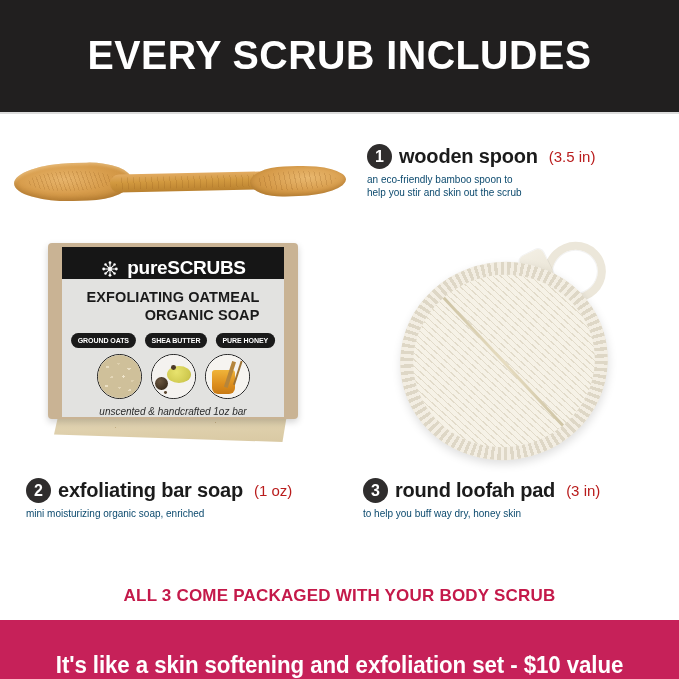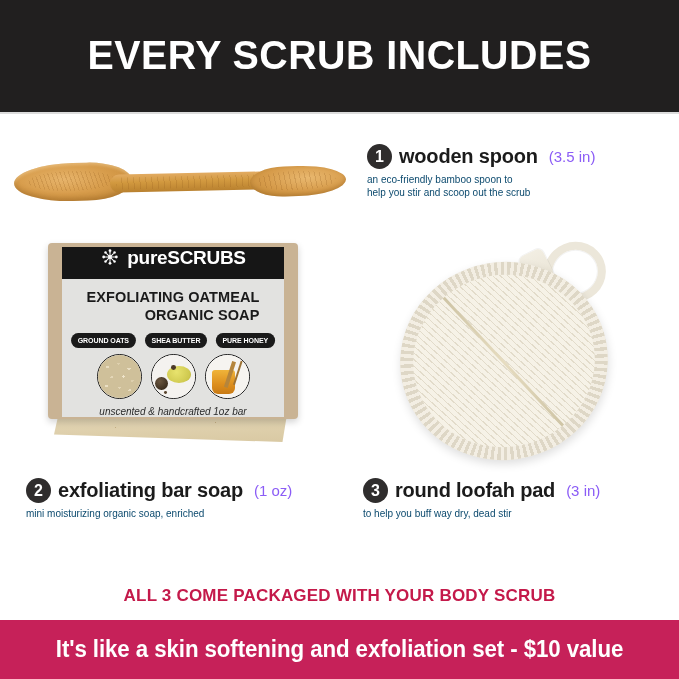--- a/index.html
+++ b/index.html
@@ -72,21 +72,21 @@
   }
   .item-title {
     font-size: 20px;
     font-weight: bold;
     color: #1b1b1b;
     letter-spacing: -0.2px;
   }
   .item-size {
     font-size: 15px;
     font-weight: normal;
-    color: #8b5cf6;
+    color: #b91c1c;
     margin-left: 4px;
   }
   .item-desc {
     font-size: 10px;
     color: #0c4a6e;
     line-height: 1.33;
     margin-top: 4px;
   }
 
   
@@ -199,21 +199,21 @@
     background: #e2e2e0;
     display: flex;
     flex-direction: column;
     align-items: center;
   }
   .brand-bar {
     width: 100%;
     height: 42px;
     background: #161616;
     display: flex;
-    align-items: flex-start;
+    align-items: flex-end;
     justify-content: center;
     gap: 7px;
   }
   .brand-mark {
     width: 20px; height: 20px;
     flex: 0 0 auto;
   }
   .brand-name {
     color: #ffffff;
     font-size: 19px;
@@ -406,21 +406,21 @@
     font-weight: bold;
     color: #c4194a;
     letter-spacing: 0.2px;
   }
   .footer-banner {
     position: absolute;
     left: 0; top: 620px;
     width: 679px; height: 59px;
     background: #c62159;
     display: flex;
-    align-items: center;
+    align-items: flex-end;
     justify-content: center;
   }
   .footer-banner-text {
     color: #ffffff;
     font-size: 23px;
     font-weight: bold;
     letter-spacing: -0.1px;
     transform: scaleX(0.97);
     white-space: nowrap;
   }
@@ -442,21 +442,21 @@
 </div>
 
 <div class="item1-text">
   <div class="item-head">
     <span class="badge">1</span>
     <span class="item-title">wooden spoon</span>
     <span class="item-size">(3.5 in)</span>
   </div>
   <div class="item-desc">
     <div>an eco-friendly bamboo spoon to</div>
-    <div>help you stir and scoop out the scrub</div>
+    <div>help you stir and skin out the scrub</div>
   </div>
 </div>
 
 <div class="soap-wrap">
   <div class="soap-bar"></div>
   <div class="soap-box">
     <div class="soap-label">
 
       <div class="brand-bar">
         <svg class="brand-mark" viewBox="0 0 24 24">
@@ -529,20 +529,20 @@
   </div>
 </div>
 
 <div class="item3-text">
   <div class="item-head">
     <span class="badge">3</span>
     <span class="item-title">round loofah pad</span>
     <span class="item-size">(3 in)</span>
   </div>
   <div class="item-desc">
-    <div>to help you buff way dry, dead stir</div>
+    <div>to help you buff way dry, honey skin</div>
   </div>
 </div>
 
 <div class="footer-note">ALL 3 COME PACKAGED WITH YOUR BODY SCRUB</div>
 <div class="footer-banner">
   <span class="footer-banner-text">It's like a skin softening and exfoliation set - $10 value</span>
 </div>
 
 </body></html>

